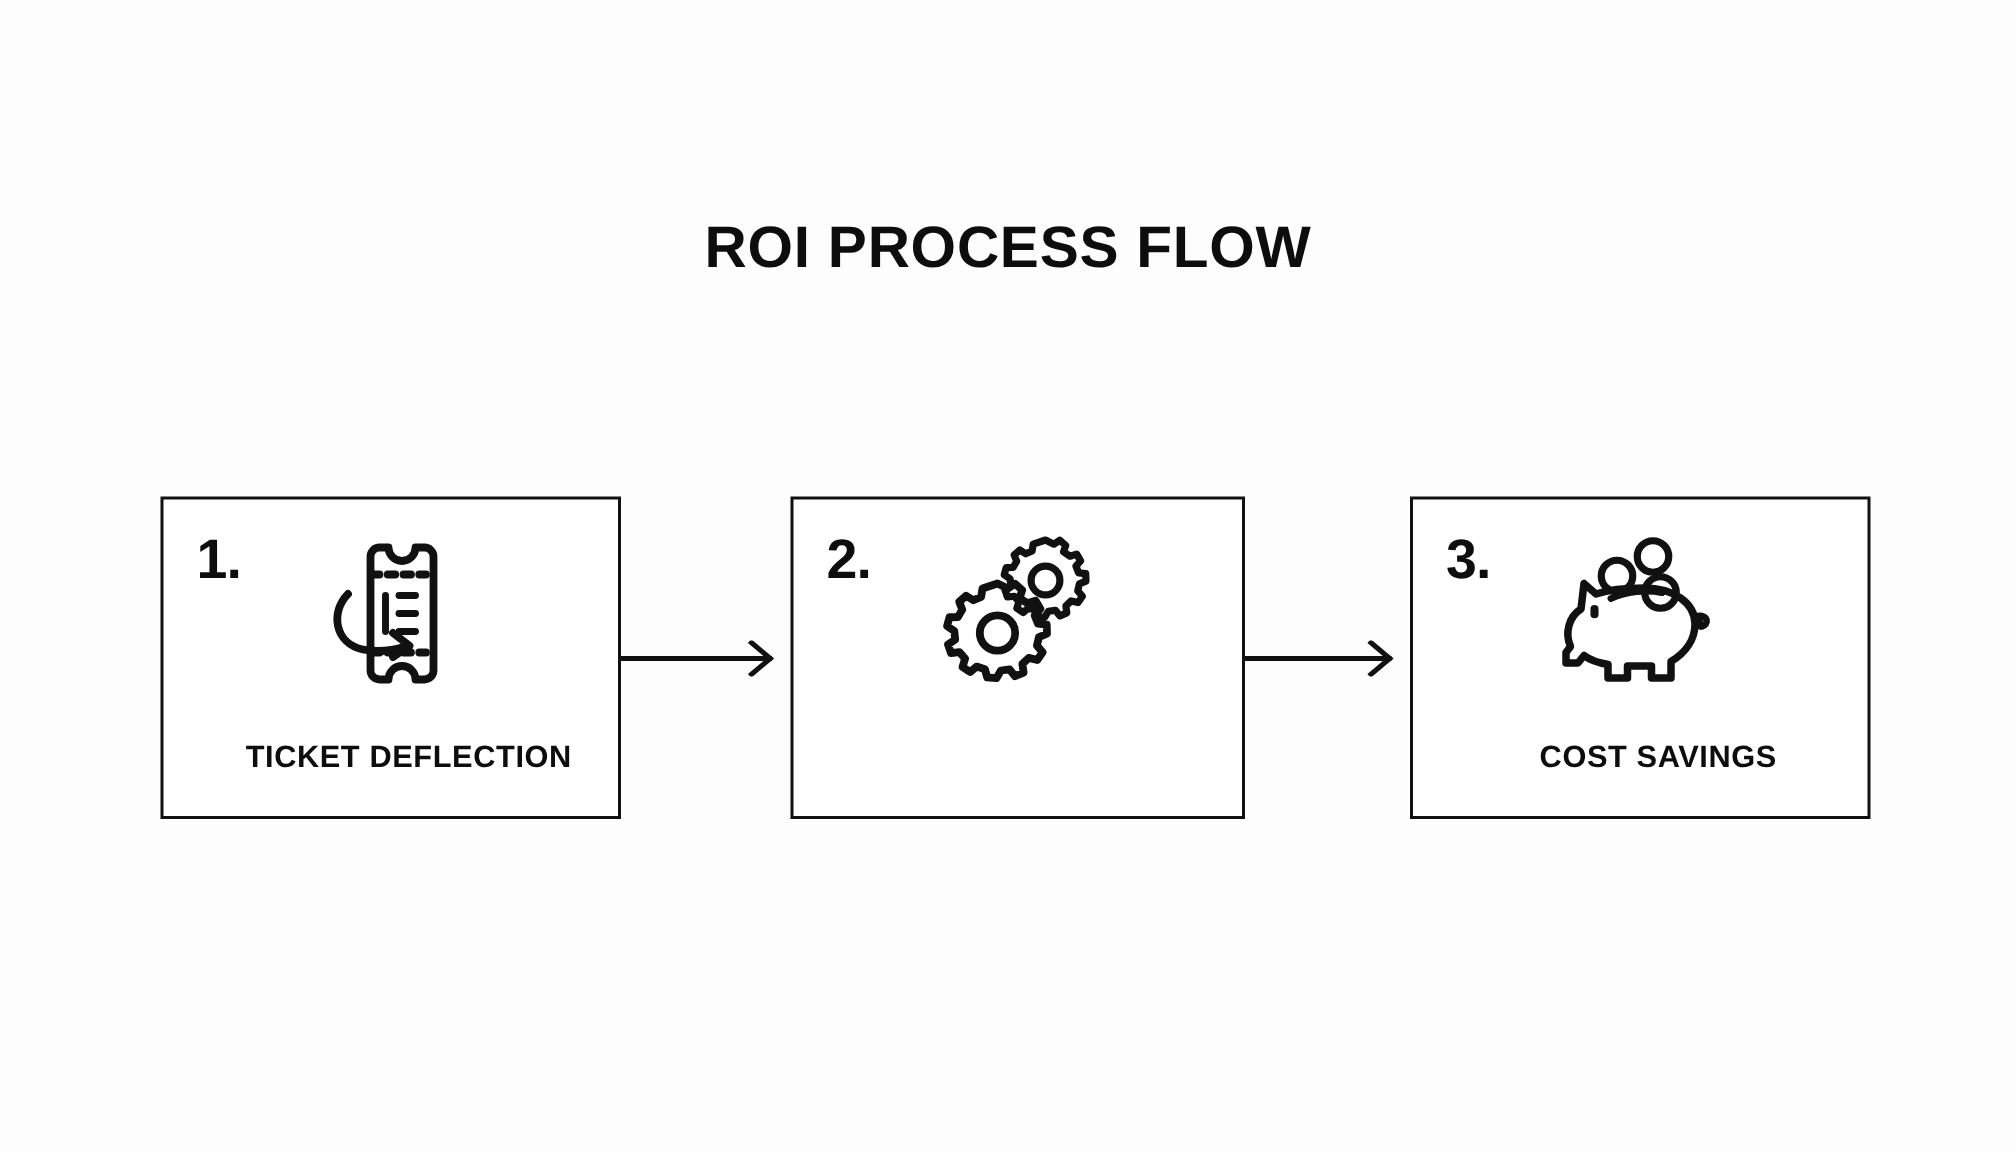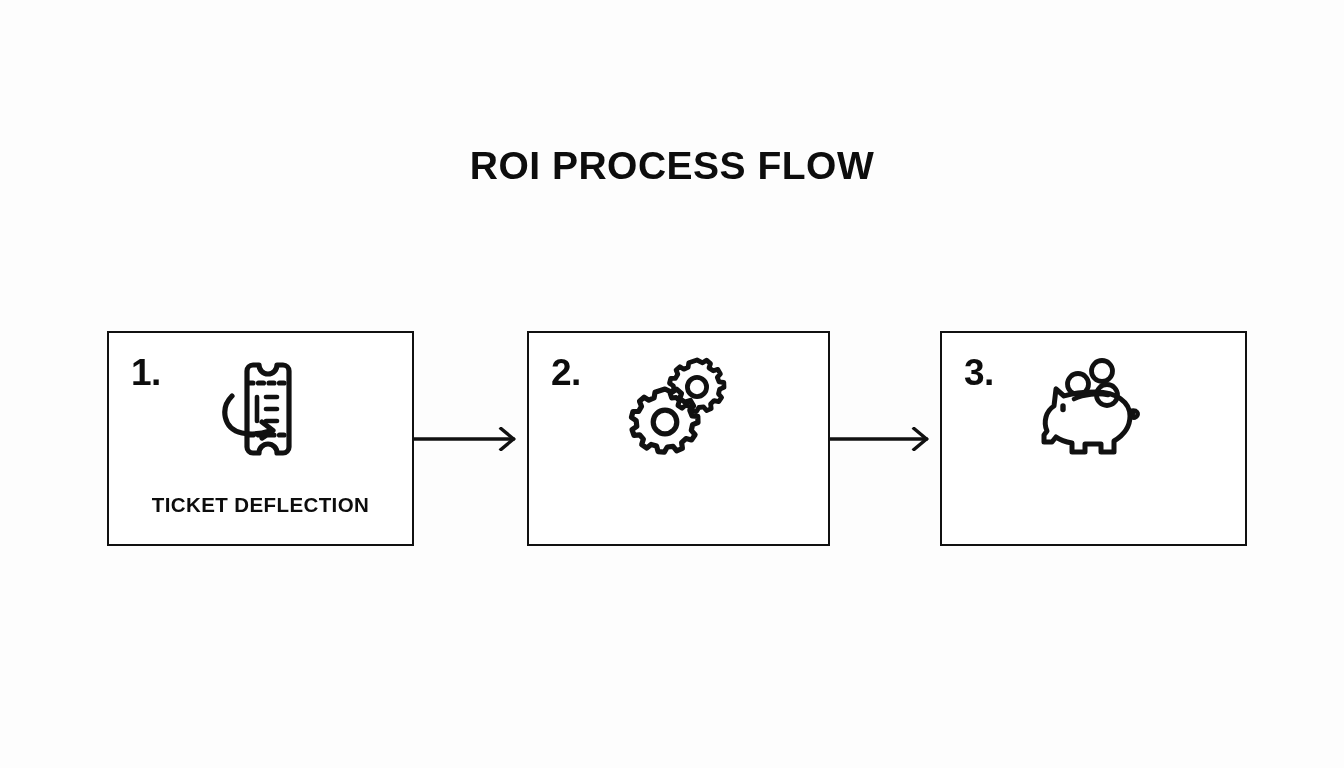--- a/index.html
+++ b/index.html
@@ -89,20 +89,21 @@
     left: 0;
     bottom: 26px;
     width: 100%;
     text-align: center;
     font-size: 20.5px;
     font-weight: 700;
     letter-spacing: 0.4px;
     color: #0d0d0d;
     line-height: 26px;
     white-space: nowrap;
+    padding-left: 12px;
   }
 
   
   .connector {
     position: absolute;
     top: 96px;
     height: 24px;
   }
   .connector.c1 { left: 307px; width: 113px; }
   .connector.c2 { left: 723px; width: 110px; }
@@ -200,16 +201,17 @@
                    C46 36 35 37 26 40 Z" stroke-width="5"></path>
 
           <path d="M36 43 C46 38 60 37 70 39" stroke-width="4.6"></path>
 
           <path d="M25 50 v3.5" stroke-width="5.4"></path>
 
           <path d="M92 55 C99 53 102 58 98 61 C95 63 93 60 95 58" stroke-width="4.4"></path>
         </svg>
       </div>
 
+      <div class="step-label">COST SAVINGS</div>
     </div>
 
   </div>
 </div>
 
 </body></html>

